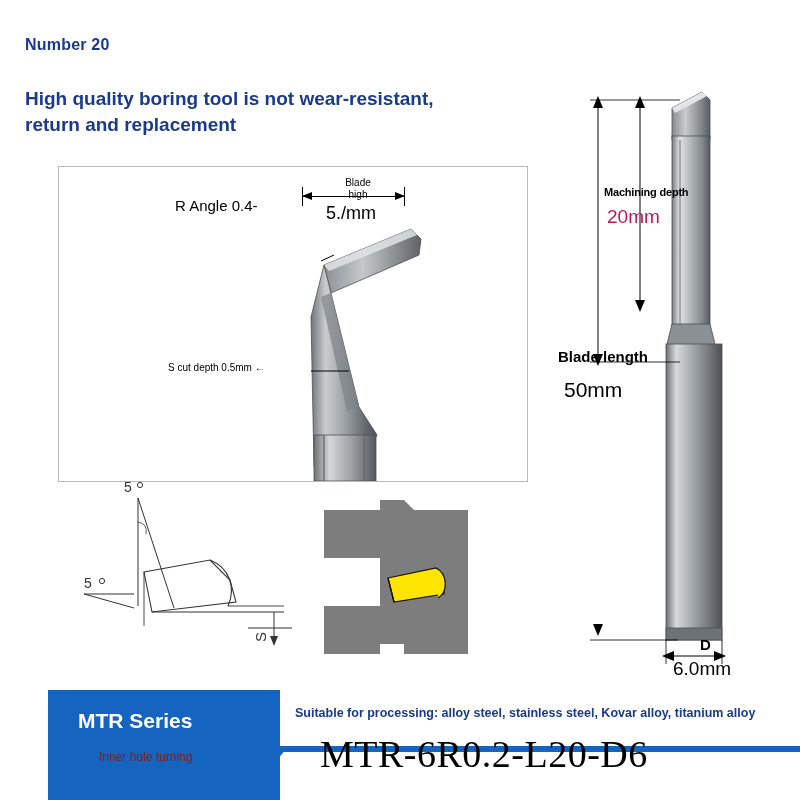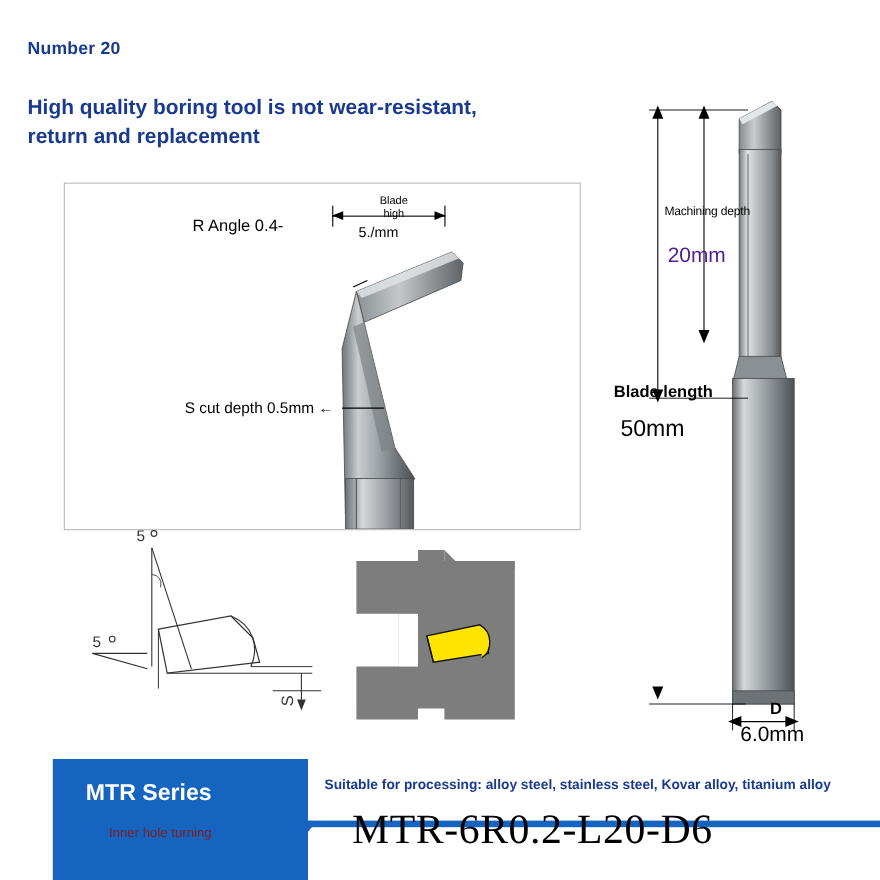--- a/index.html
+++ b/index.html
@@ -66,25 +66,25 @@
   .lbl-blade-high {
     left: 336px; top: 177px;
     font-size: 10px;
     font-weight: normal;
     line-height: 1.15;
     text-align: center;
     width: 44px;
   }
   .lbl-blade-val {
     left: 326px; top: 203px;
-    font-size: 13px;
+    font-size: 18px;
   }
   .lbl-scut {
     left: 168px; top: 362px;
-    font-size: 14px;
+    font-size: 10px;
   }
 
   
   .dim-blade {
     position: absolute;
     left: 302px; top: 196px;
     width: 103px;
     height: 1px;
   }
   .dim-blade .line {
@@ -106,30 +106,29 @@
   .right-panel {
     position: absolute;
     left: 560px; top: 80px;
     width: 230px;
     height: 600px;
   }
   .lbl-machining {
     position: absolute;
     left: 604px; top: 186px;
     font-size: 11px;
-    font-weight: normal;
+    font-weight: bold;
     color: #000;
     letter-spacing: -0.2px;
   }
   .lbl-machining-val {
     position: absolute;
     left: 607px; top: 206px;
     font-size: 19px;
-    color: #4c1d95;
-    margin-top: 16px;
+    color: #be185d;
   }
   .lbl-total {
     position: absolute;
     left: 558px; top: 348px;
     font-size: 15px;
     font-weight: bold;
     color: #000;
   }
   .lbl-total-val {
     position: absolute;

